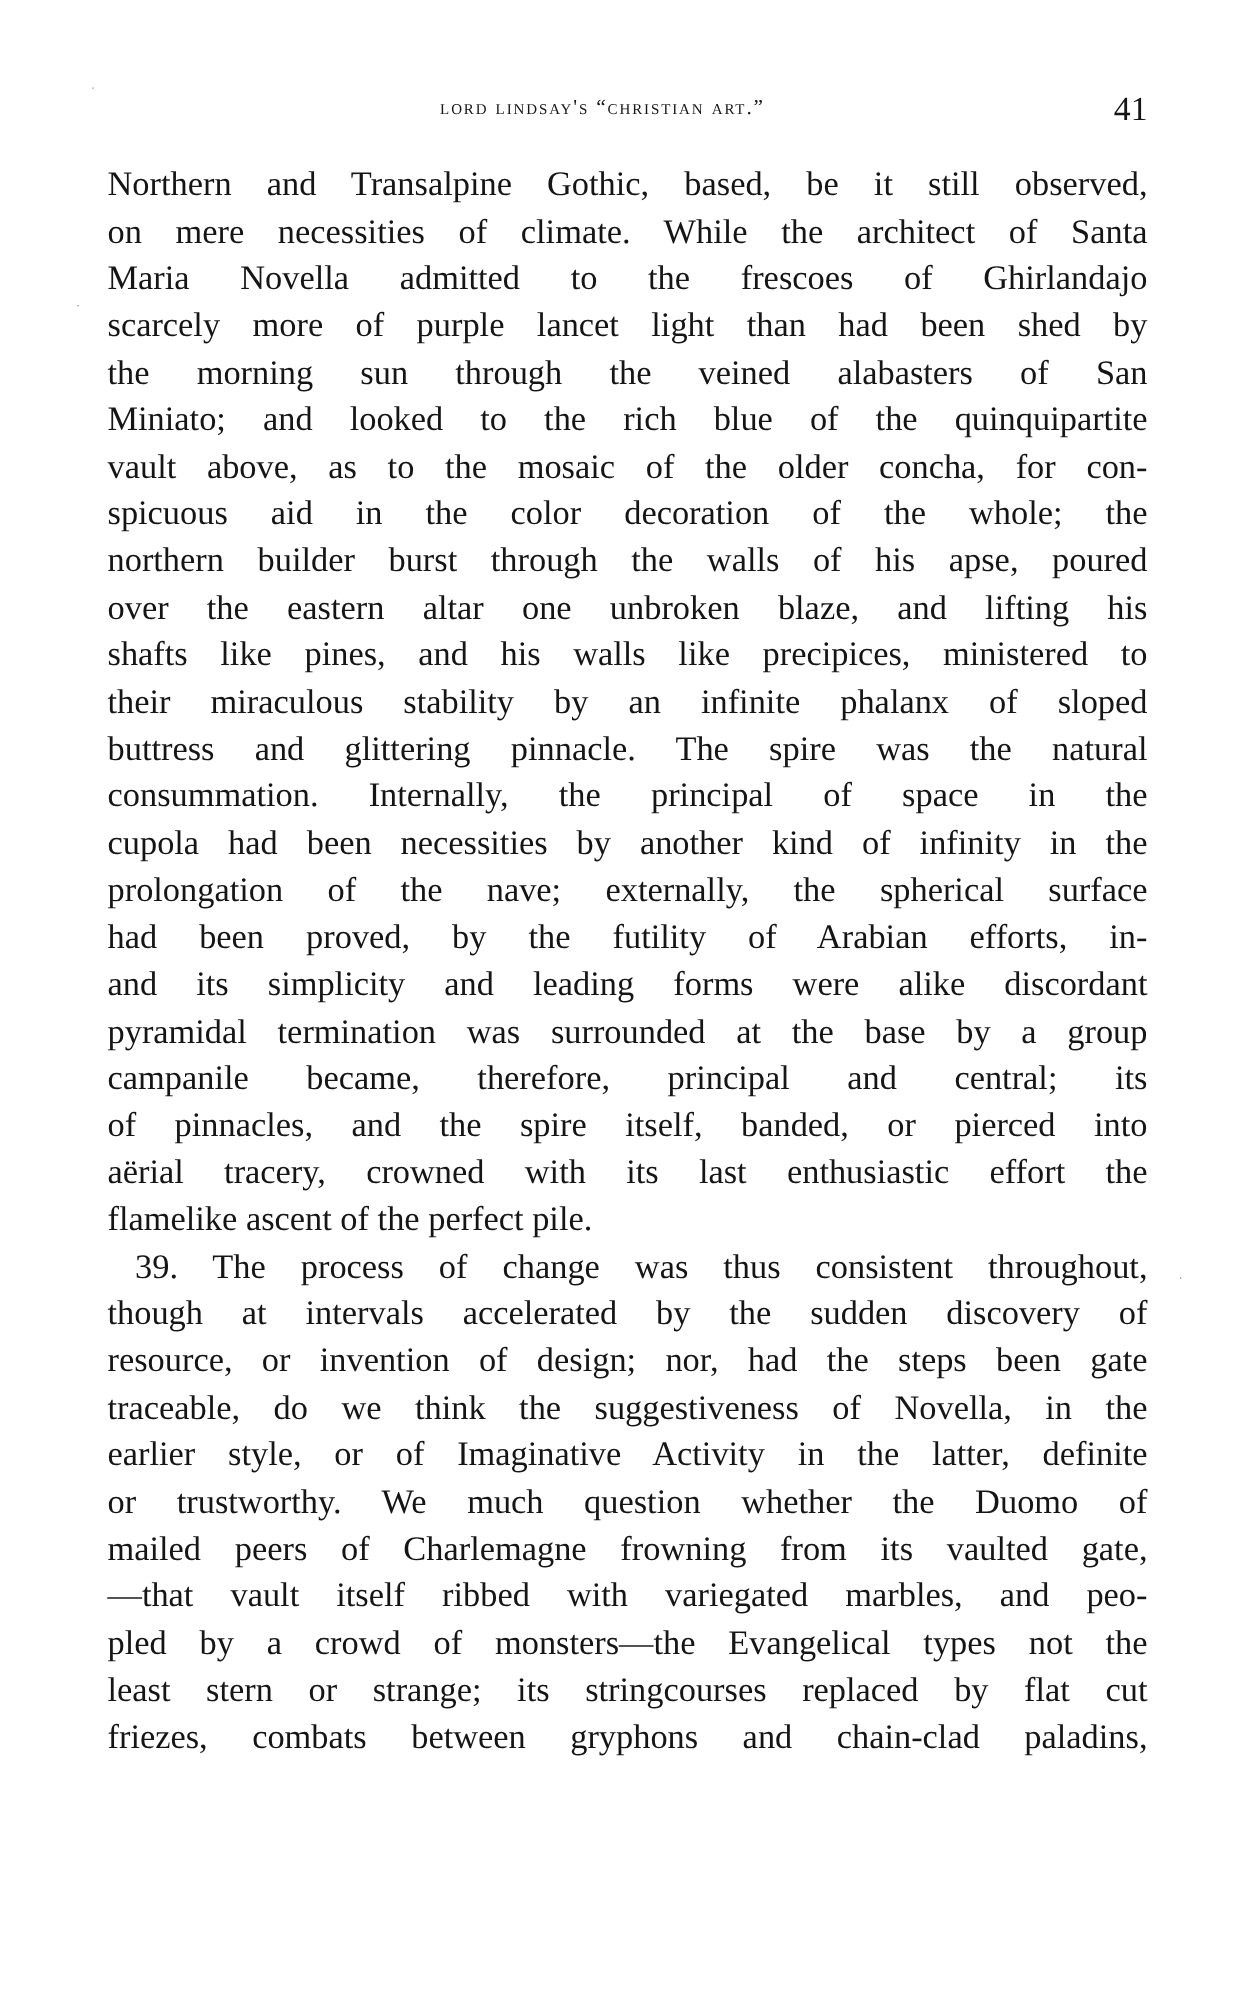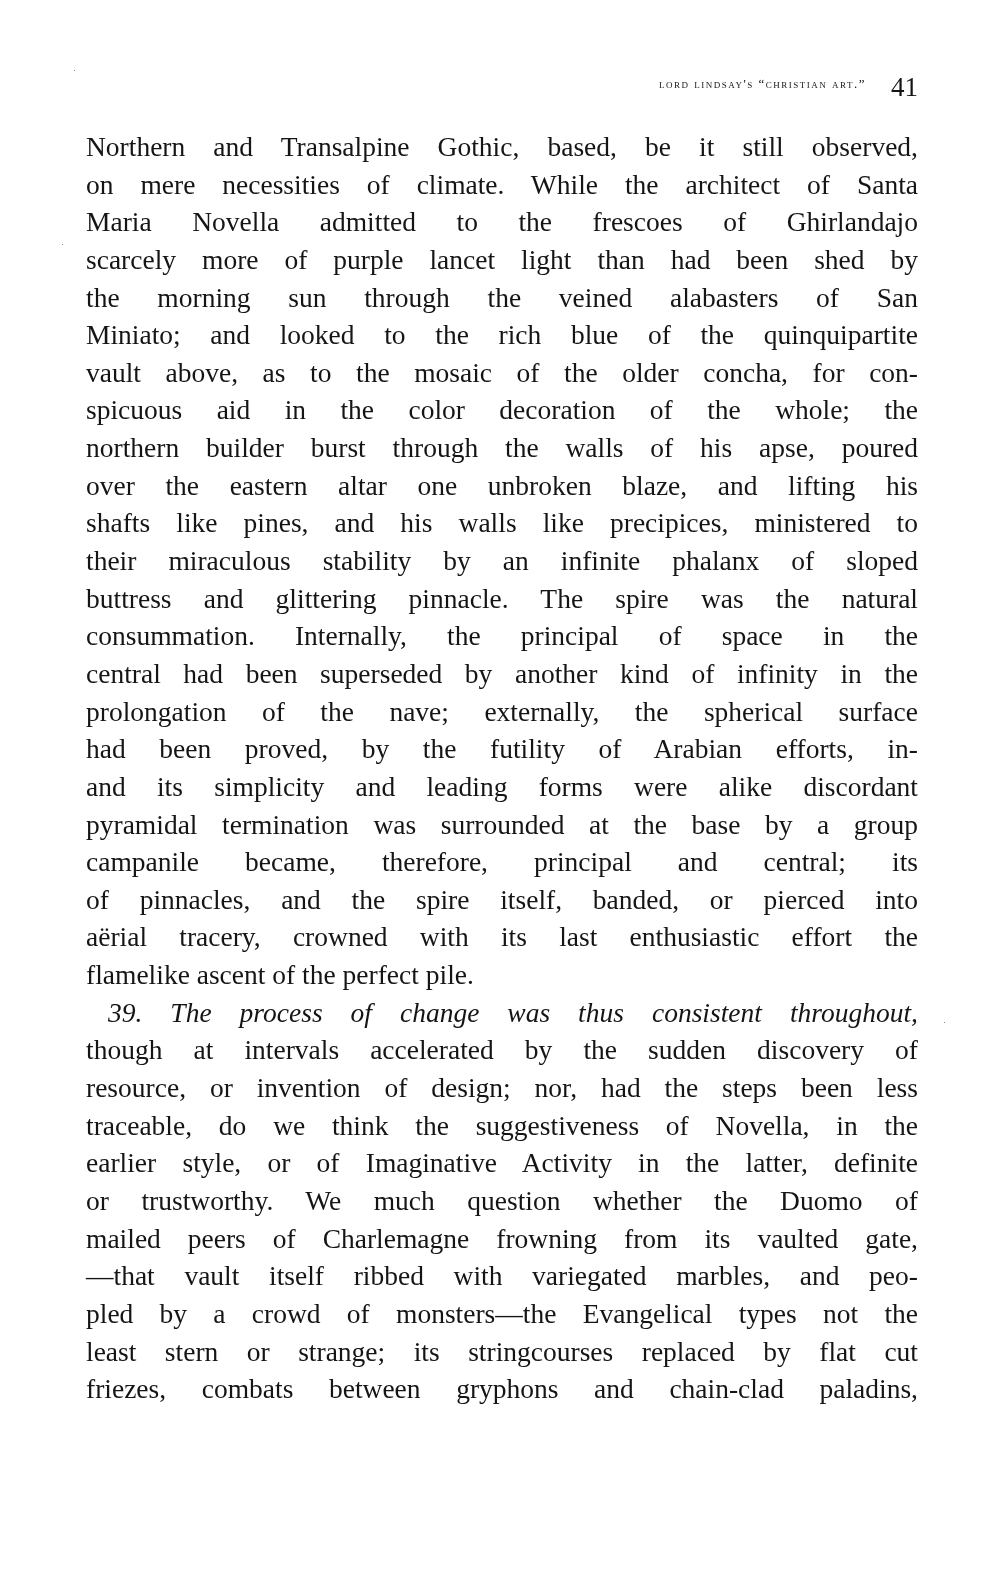--- a/index.html
+++ b/index.html
@@ -24,24 +24,24 @@
   .running-head {
     position: absolute;
     top: 72px;
     left: 86px;
     width: 832px;
     height: 36px;
   }
   .running-title {
     position: absolute;
     left: 0;
-    right: 12px;
+    right: 0;
     top: 4px;
-    text-align: right;
-    font-size: 13px;
+    text-align: center;
+    font-size: 17px;
     letter-spacing: 1.5px;
     font-variant: small-caps;
     text-transform: lowercase;
     padding-right: 40px;
   }
   .page-number {
     position: absolute;
     right: 0;
     top: 0;
     font-size: 27px;
@@ -60,21 +60,20 @@
     font-size: 27.5px;
     white-space: nowrap;
     text-align: justify;
     text-align-last: justify;
   }
   .line.last {
     text-align-last: left;
   }
   .line.indent {
     padding-left: 22px;
-    font-style: italic;
   }
   .margin-mark {
     position: absolute;
     width: 1px;
     height: 1px;
     background: #888;
   }
 </style>
 </head>
 <body>
@@ -95,34 +94,34 @@
       <span class="line">the morning sun through the veined alabasters of San</span>
       <span class="line">Miniato; and looked to the rich blue of the quinquipartite</span>
       <span class="line">vault above, as to the mosaic of the older concha, for con-</span>
       <span class="line">spicuous aid in the color decoration of the whole; the</span>
       <span class="line">northern builder burst through the walls of his apse, poured</span>
       <span class="line">over the eastern altar one unbroken blaze, and lifting his</span>
       <span class="line">shafts like pines, and his walls like precipices, ministered to</span>
       <span class="line">their miraculous stability by an infinite phalanx of sloped</span>
       <span class="line">buttress and glittering pinnacle.  The spire was the natural</span>
       <span class="line">consummation.  Internally, the principal of space in the</span>
-      <span class="line">central had been superseded by another kind of infinity in the</span>
+      <span class="line">cupola had been necessities by another kind of infinity in the</span>
       <span class="line">prolongation of the nave; externally, the spherical surface</span>
       <span class="line">had been proved, by the futility of Arabian efforts, in-</span>
       <span class="line">and its simplicity and leading forms were alike discordant</span>
       <span class="line">pyramidal termination was surrounded at the base by a group</span>
       <span class="line">campanile became, therefore, principal and central; its</span>
       <span class="line">of pinnacles, and the spire itself, banded, or pierced into</span>
       <span class="line">aërial tracery, crowned with its last enthusiastic effort the</span>
       <span class="line last">flamelike ascent of the perfect pile.</span>
     </div>
     <div>
       <span class="line indent">39. The process of change was thus consistent throughout,</span>
       <span class="line">though at intervals accelerated by the sudden discovery of</span>
-      <span class="line">resource, or invention of design; nor, had the steps been less</span>
+      <span class="line">resource, or invention of design; nor, had the steps been gate</span>
       <span class="line">traceable, do we think the suggestiveness of Novella, in the</span>
       <span class="line">earlier style, or of Imaginative Activity in the latter, definite</span>
       <span class="line">or trustworthy.  We much question whether the Duomo of</span>
       <span class="line">mailed peers of Charlemagne frowning from its vaulted gate,</span>
       <span class="line">—that vault itself ribbed with variegated marbles, and peo-</span>
       <span class="line">pled by a crowd of monsters—the Evangelical types not the</span>
       <span class="line">least stern or strange; its stringcourses replaced by flat cut</span>
       <span class="line">friezes, combats between gryphons and chain-clad paladins,</span>
     </div>
   </div>

